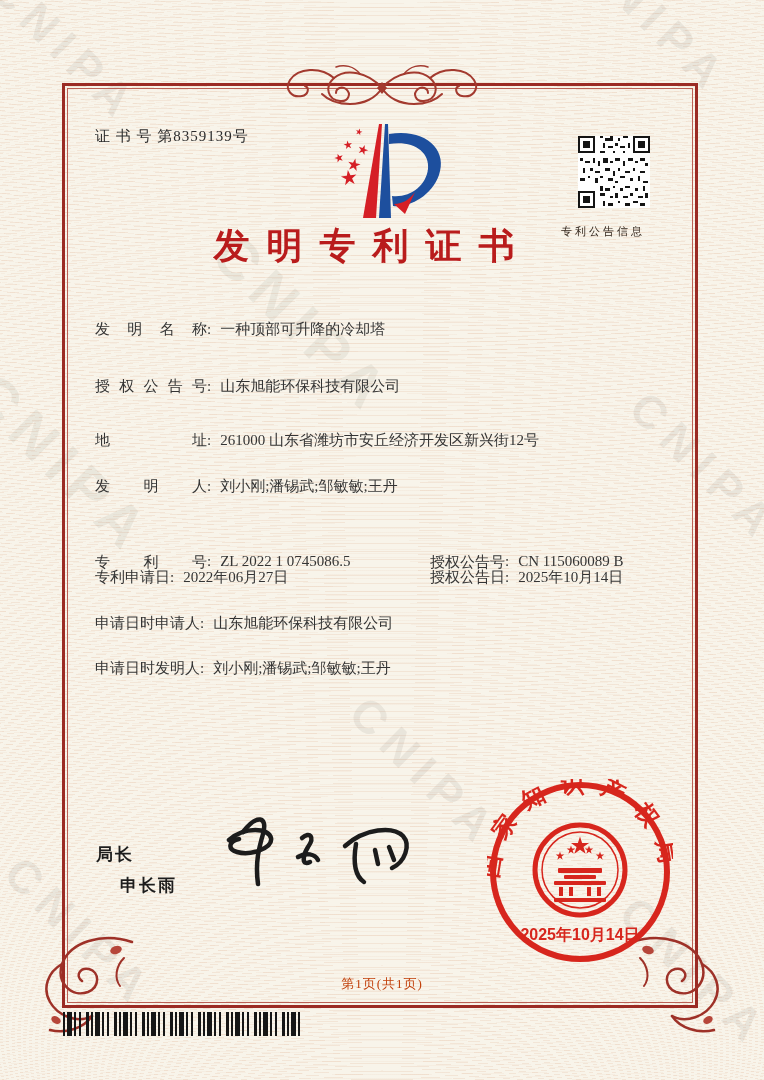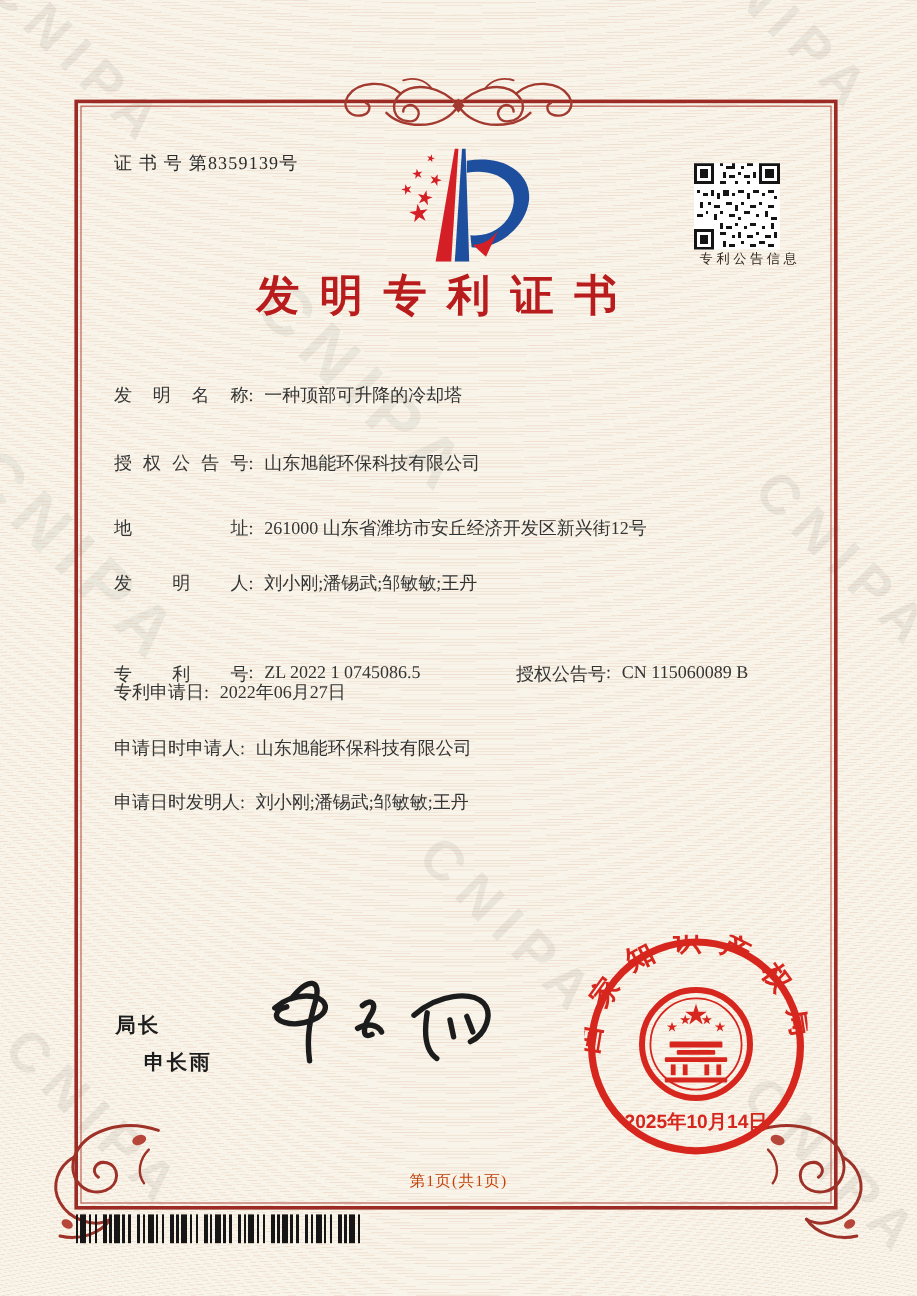--- a/index.html
+++ b/index.html
@@ -33,21 +33,21 @@
   .frame::before{
     content:"";position:absolute;inset:2px;border:1px solid #bb6055;
   }
   .abs{position:absolute;}
   .cert-no{
     left:95px;top:127px;font-size:15px;color:#2b2b2b;letter-spacing:1px;
   }
   .logo{left:308px;top:118px;width:152px;height:108px;}
   .qr{left:578px;top:136px;width:72px;height:72px;}
   .qr-label{
-    left:561px;top:208px;width:106px;text-align:right;
+    left:561px;top:224px;width:106px;text-align:left;
     font-size:11px;letter-spacing:3px;color:#33261c;
   }
   .title{
     left:0;top:222px;width:728px;text-align:center;
     font-size:36px;font-weight:700;color:#b91c1c;
     letter-spacing:17px;text-indent:17px;
   }
   .frow{left:95px;width:580px;font-size:15px;color:#343434;}
   .flabel{
     display:inline-block;width:112px;vertical-align:top;
@@ -251,20 +251,23 @@
   <span class="flabel">发明人</span><span class="fcolon">:</span><span class="fvalue">刘小刚;潘锡武;邹敏敏;王丹</span>
 </div>
 <div class="abs frow" style="top:553px;">
   <span class="flabel">专利号</span><span class="fcolon">:</span><span class="fvalue">ZL 2022 1 0745086.5</span>
   <span class="fright">
     <span class="flabel-long">授权公告号</span><span class="fcolon">:</span><span class="fvalue">CN 115060089 B</span>
   </span>
 </div>
 <div class="abs frow" style="top:568px;">
   <span class="flabel-long">专利申请日</span><span class="fcolon">:</span><span class="fvalue">2022年06月27日</span>
+  <span class="fright">
+    <span class="flabel-long">授权公告日</span><span class="fcolon">:</span><span class="fvalue">2025年10月14日</span>
+  </span>
 </div>
 <div class="abs frow" style="top:614px;">
   <span class="flabel-long">申请日时申请人</span><span class="fcolon">:</span><span class="fvalue">山东旭能环保科技有限公司</span>
 </div>
 <div class="abs frow" style="top:659px;">
   <span class="flabel-long">申请日时发明人</span><span class="fcolon">:</span><span class="fvalue">刘小刚;潘锡武;邹敏敏;王丹</span>
 </div>
 
 <div class="abs statement">
 </div>

